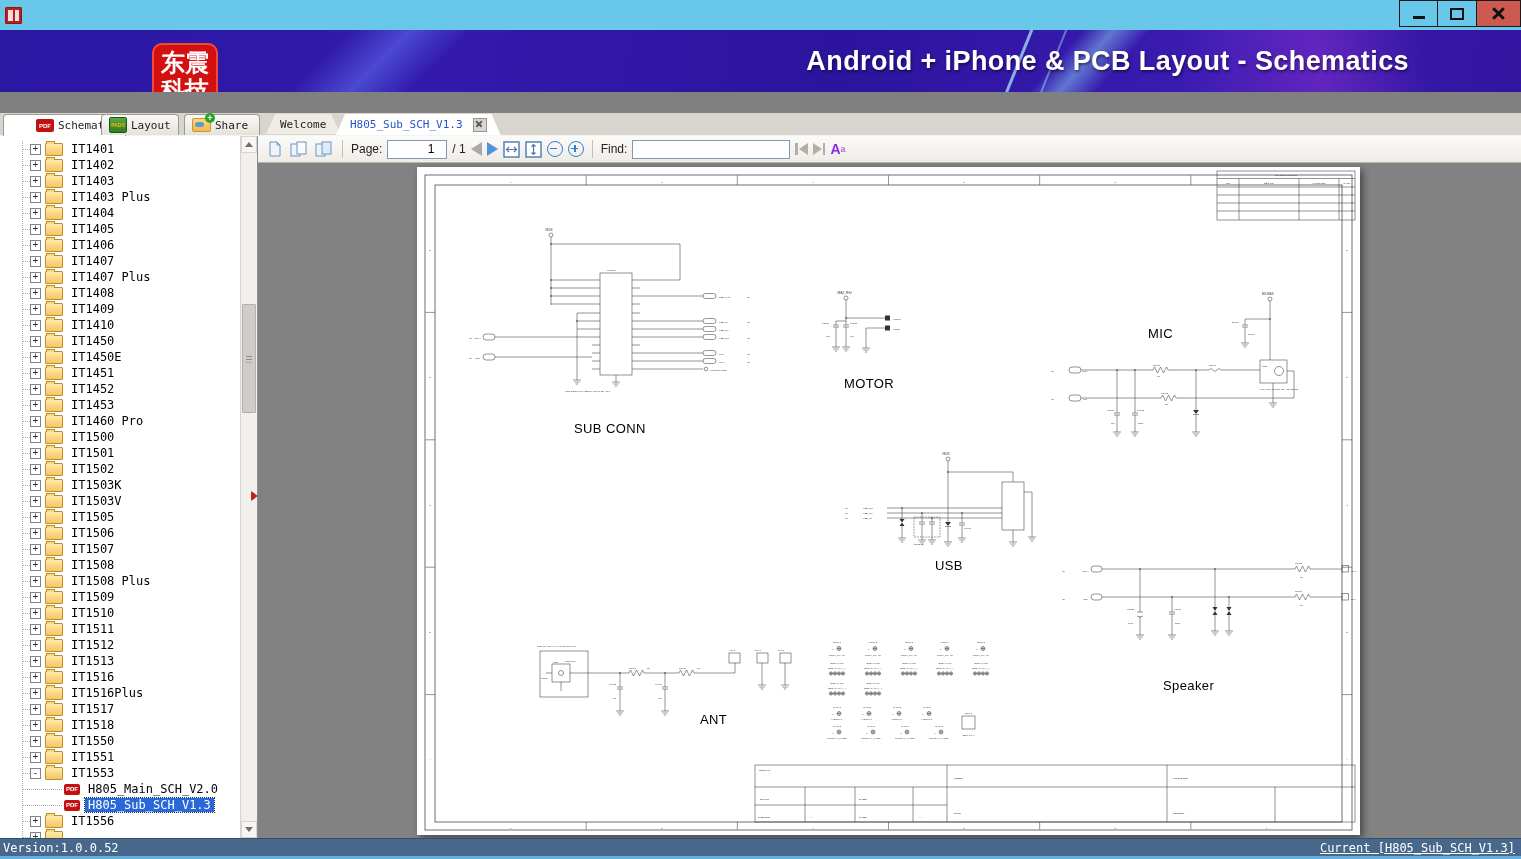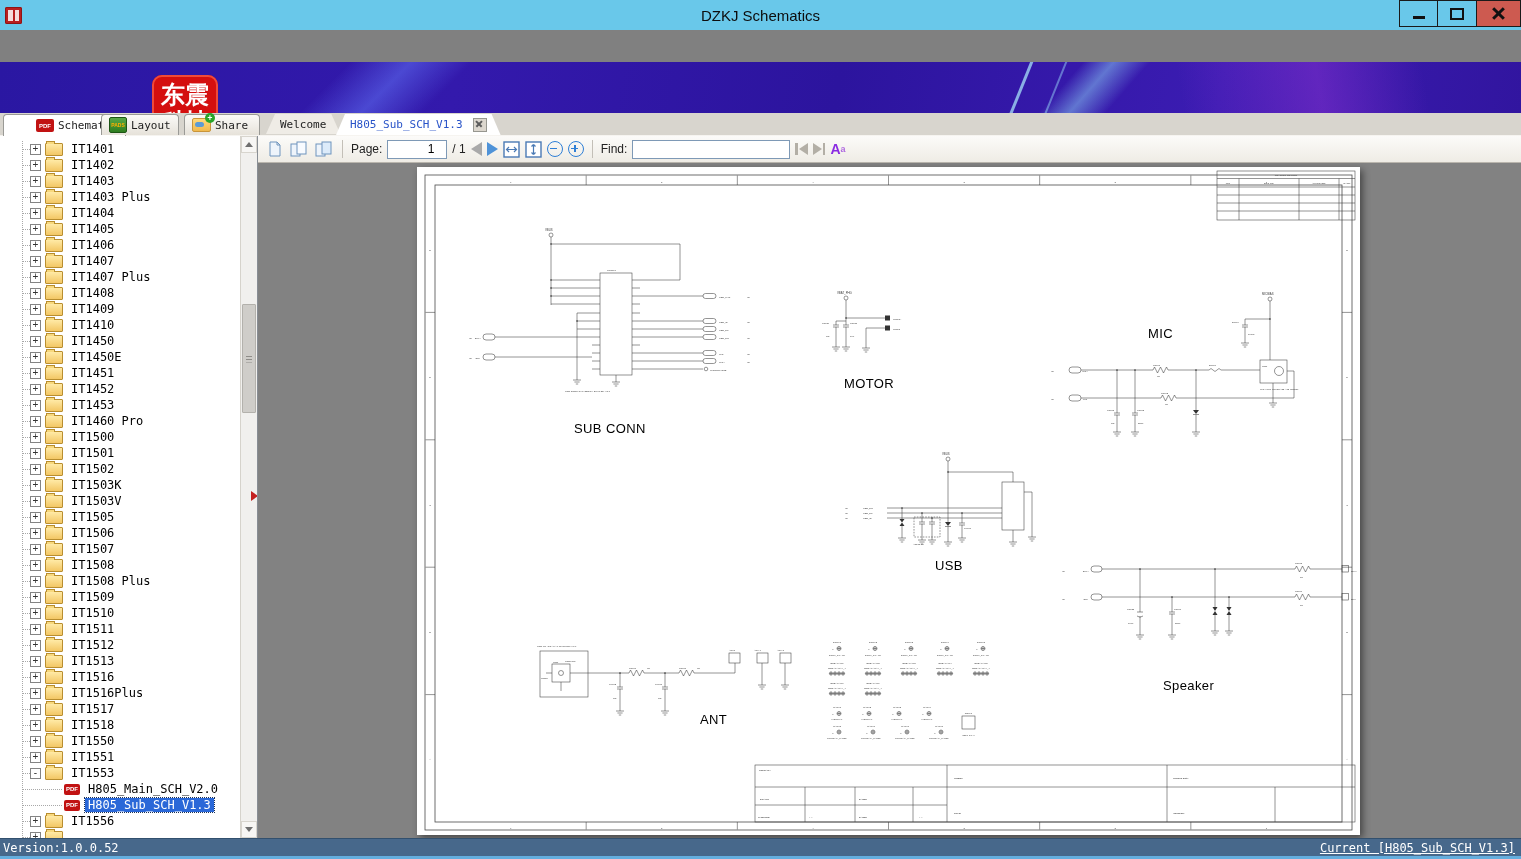--- a/index.html
+++ b/index.html
@@ -22,21 +22,21 @@
   .win-btn.close{background:#cd5a50;width:44px;}
   .glyph-min{width:12px;height:3px;background:#111;margin-top:8px;}
   .glyph-max{width:10px;height:8px;border:2px solid #111;}
   .glyph-close{position:relative;width:13px;height:13px;}
   .glyph-close::before,.glyph-close::after{content:"";position:absolute;left:-1px;top:5px;width:15px;height:3px;background:#111;}
   .glyph-close::before{transform:rotate(45deg);}
   .glyph-close::after{transform:rotate(-45deg);}
 
   
   .banner{position:absolute;top:30px;left:0;right:0;height:62px;overflow:hidden;
-          background:linear-gradient(100deg,#2a17a2 0%,#3319ac 30%,#2c149e 55%,#3b1cb2 80%,#31159f 100%);margin-top:32px;}
+          background:linear-gradient(100deg,#2a17a2 0%,#3319ac 30%,#2c149e 55%,#3b1cb2 80%,#31159f 100%);}
   .streak-a{position:absolute;left:286px;top:-20px;width:170px;height:140px;transform:skewX(-28deg);
             background:linear-gradient(115deg,rgba(90,110,240,0) 20%,rgba(100,120,250,.5) 46%,rgba(60,70,200,0) 72%);}
   .streak-b{position:absolute;left:930px;top:-20px;width:280px;height:140px;transform:skewX(-35deg);
             background:linear-gradient(100deg,rgba(120,210,255,0) 40%,rgba(150,230,255,.45) 50%,rgba(120,210,255,0) 62%);}
   .streak-line1{position:absolute;left:1008px;top:-15px;width:3px;height:140px;background:rgba(175,240,255,.7);transform:rotate(22deg);}
   .streak-line2{position:absolute;left:1043px;top:-15px;width:2px;height:140px;background:rgba(160,230,255,.45);transform:rotate(22deg);}
   .streak-c{position:absolute;left:1080px;top:-20px;width:440px;height:140px;
             background:linear-gradient(80deg,rgba(150,40,200,0) 25%,rgba(175,60,225,.35) 55%,rgba(150,40,200,0) 78%);}
   .banner-arc{position:absolute;left:294px;top:66px;width:150px;height:90px;border:3px solid rgba(225,35,70,.5);
               border-radius:50%;clip-path:inset(0 0 62% 0);}
@@ -146,21 +146,20 @@
              box-sizing:border-box;font-family:"DejaVu Sans Mono",monospace;font-size:12px;color:#fff;}
   .statusbar::after{content:"";position:absolute;left:0;right:0;bottom:0;height:3px;background:#64aede;}
   .status-left{position:absolute;left:3px;top:2px;}
   .status-right{position:absolute;right:6px;top:2px;text-decoration:underline;}
 </style>
 </head>
 <body>
 
 <div class="titlebar">
   <div class="titlebar-icon"></div>
-  <div class="titlebar-title">DZKJ Schematics</div>
   <div class="win-controls">
     <div class="win-btn">
         <span class="glyph-min"></span>
       </div>
     <div class="win-btn">
         <span class="glyph-max"></span>
       </div>
     <div class="win-btn close">
         <span class="glyph-close"></span>
       </div>
@@ -171,20 +170,21 @@
   <div class="streak-a"></div>
   <div class="streak-b"></div>
   <div class="streak-line1"></div>
   <div class="streak-line2"></div>
   <div class="streak-c"></div>
   <div class="banner-arc"></div>
   <div class="logo">
     <span>东震</span>
     <span>科技</span>
   </div>
+  <div class="tagline">Android + iPhone &amp; PCB Layout - Schematics</div>
 </div>
 
 <div class="tabbar">
   <div class="tab active" style="left:3px;width:82px;padding-left:32px;">
     <span class="pdf-badge">PDF</span>
     <span>Schematic</span>
   </div>
   <div class="tab" style="left:101px;width:62px;">
     <span class="pads-badge">PADS</span>
     <span>Layout</span>

